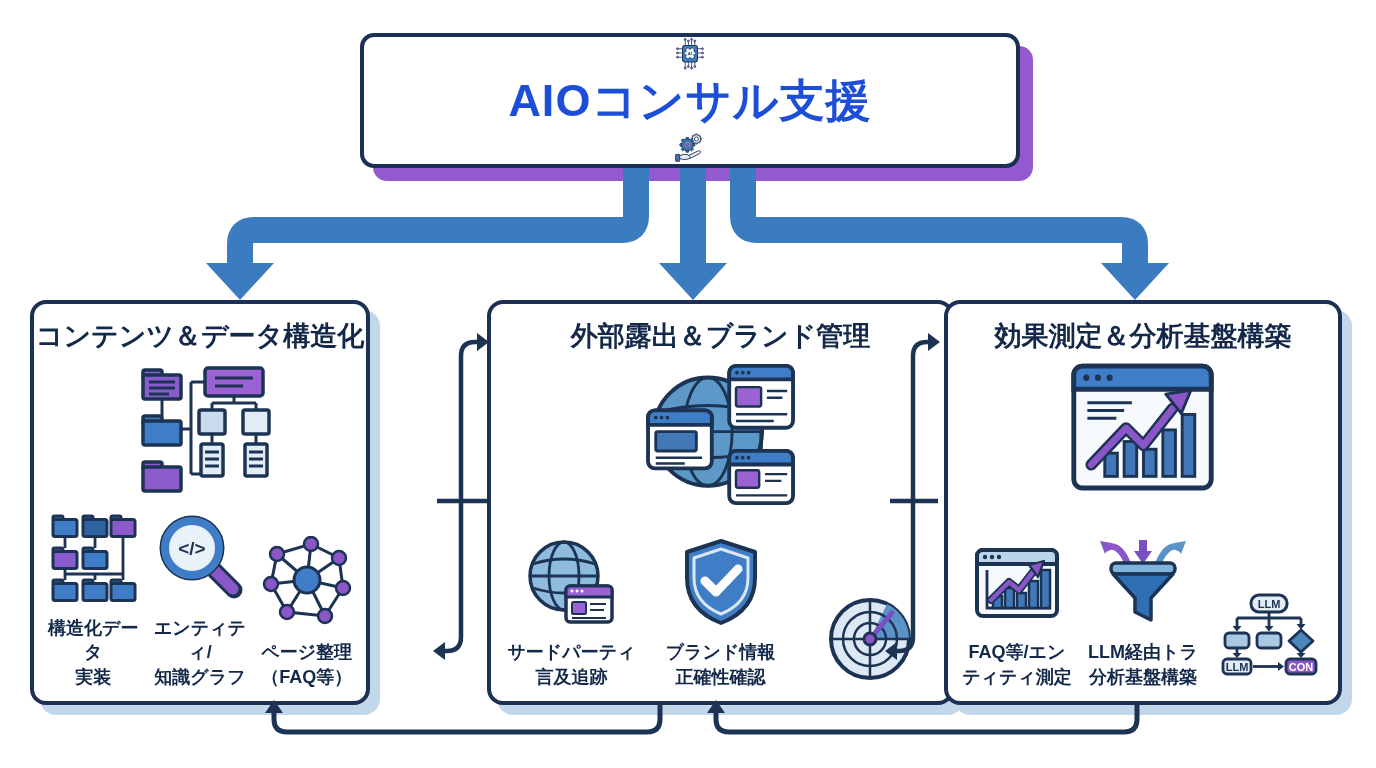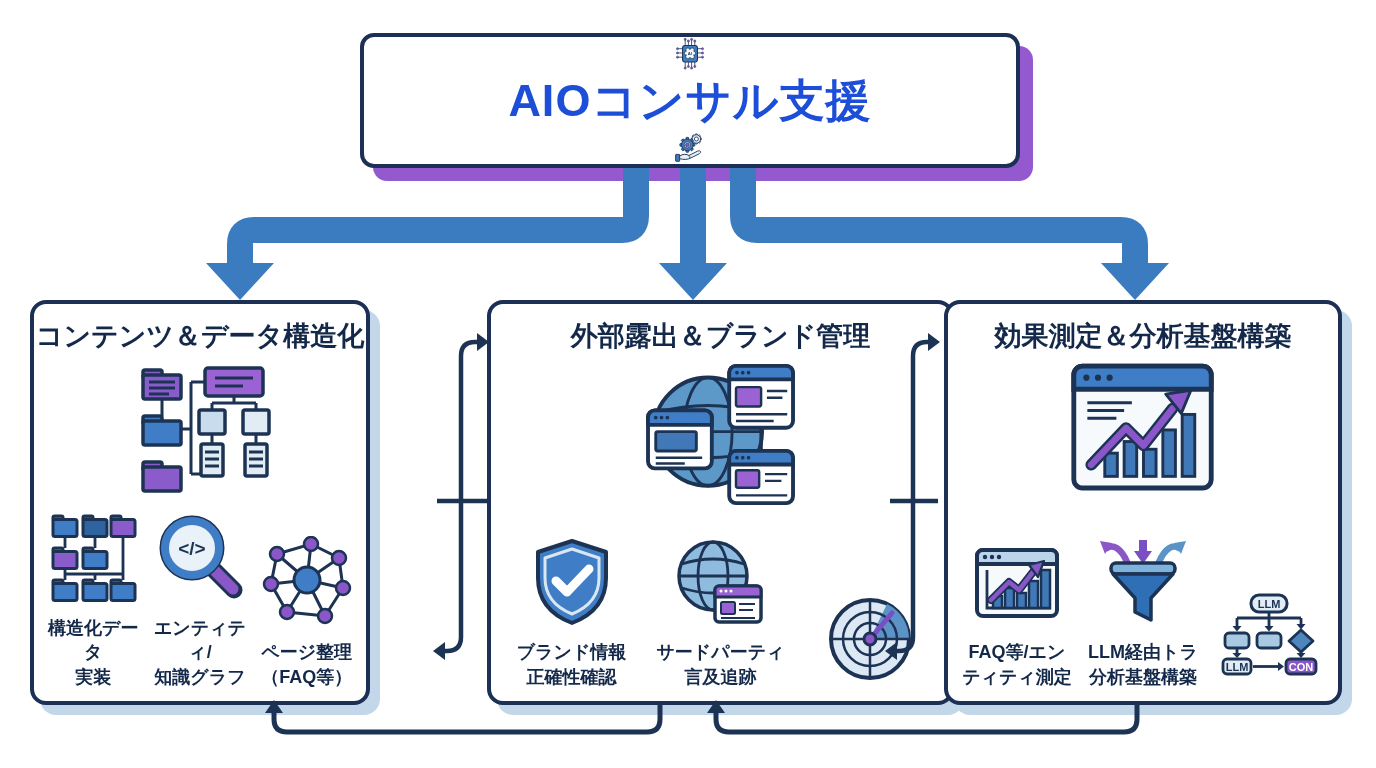--- a/index.html
+++ b/index.html
@@ -300,47 +300,47 @@
           <circle cx="106" cy="99" r="1.9" fill="#1c3354"></circle>
         <rect x="93" y="112" width="24" height="18" rx="2" fill="#9a62d2" stroke="#1c3354" stroke-width="2.5"></rect>
         <path d="M123,116 H146 M123,123 H140 M93,138 H146" stroke="#1c3354" stroke-width="2.5" fill="none"></path>
       </g>
     </svg>
   </div>
   <div class="sub-row">
     <div class="sub-item">
       <div class="sub-icon">
         <svg width="92" height="92" viewBox="0 0 92 92">
-          <path d="M46,5 L80,16 V42 Q80,74 46,87 Q12,74 12,42 V16 Z" fill="#3f7ec6" stroke="#1c3354" stroke-width="4" stroke-linejoin="round"></path>
-          <path d="M46,13 L73,22 V42 Q73,67 46,78 Q19,67 19,42 V22 Z" fill="none" stroke="#d9e7f3" stroke-width="3" stroke-linejoin="round"></path>
-          <polyline points="30,45 41,56 63,33" fill="none" stroke="#ffffff" stroke-width="9" stroke-linecap="round" stroke-linejoin="round"></polyline>
-        </svg>
-      </div>
-      <div class="sub-label">ブランド情報
-正確性確認</div>
-    </div>
-    <div class="sub-item">
-      <div class="sub-icon">
-        <svg width="92" height="92" viewBox="0 0 92 92">
           <circle cx="38" cy="40" r="34" fill="#8fbcde" stroke="#1c3354" stroke-width="3.5"></circle>
           <g fill="none" stroke="#1c3354" stroke-width="2.8">
             <ellipse cx="38" cy="40" rx="15" ry="34"></ellipse>
             <path d="M7,28 Q38,18 69,28 M4,40 H72 M7,52 Q38,62 69,52"></path>
           </g>
           <rect x="40" y="50" width="46" height="36" rx="4" fill="#ffffff" stroke="#1c3354" stroke-width="3.5"></rect>
           <path d="M40,54 a4,4 0 0 1 4,-4 h38 a4,4 0 0 1 4,4 v7 h-46 z" fill="#9a62d2" stroke="#1c3354" stroke-width="3"></path>
           <circle cx="46" cy="55" r="1.5" fill="#ffffff"></circle>
             <circle cx="51" cy="55" r="1.5" fill="#ffffff"></circle>
             <circle cx="56" cy="55" r="1.5" fill="#ffffff"></circle>
           <rect x="46" y="66" width="14" height="12" rx="1.5" fill="#9a62d2" stroke="#1c3354" stroke-width="2"></rect>
           <path d="M64,68 H80 M64,74 H78 M46,82 H80" stroke="#1c3354" stroke-width="2" fill="none"></path>
         </svg>
       </div>
       <div class="sub-label">サードパーティ
 言及追跡</div>
+    </div>
+    <div class="sub-item">
+      <div class="sub-icon">
+        <svg width="92" height="92" viewBox="0 0 92 92">
+          <path d="M46,5 L80,16 V42 Q80,74 46,87 Q12,74 12,42 V16 Z" fill="#3f7ec6" stroke="#1c3354" stroke-width="4" stroke-linejoin="round"></path>
+          <path d="M46,13 L73,22 V42 Q73,67 46,78 Q19,67 19,42 V22 Z" fill="none" stroke="#d9e7f3" stroke-width="3" stroke-linejoin="round"></path>
+          <polyline points="30,45 41,56 63,33" fill="none" stroke="#ffffff" stroke-width="9" stroke-linecap="round" stroke-linejoin="round"></polyline>
+        </svg>
+      </div>
+      <div class="sub-label">ブランド情報
+正確性確認</div>
     </div>
     <div class="sub-item">
       <div class="sub-icon">
         <svg width="92" height="92" viewBox="0 0 92 92">
           <circle cx="46" cy="46" r="39" fill="#dce9f5" stroke="#1c3354" stroke-width="4"></circle>
           <path d="M46,46 L63,11 A39,39 0 0 1 85,46 Z" fill="#5b93c6"></path>
           <circle cx="46" cy="46" r="27" fill="none" stroke="#1c3354" stroke-width="2.5"></circle>
           <circle cx="46" cy="46" r="16" fill="none" stroke="#1c3354" stroke-width="2.5"></circle>
           <path d="M7,46 H85 M46,7 V85" stroke="#1c3354" stroke-width="2.5"></path>
           <line x1="46" y1="46" x2="68" y2="20" stroke="#7b4fc4" stroke-width="5" stroke-linecap="round"></line>

